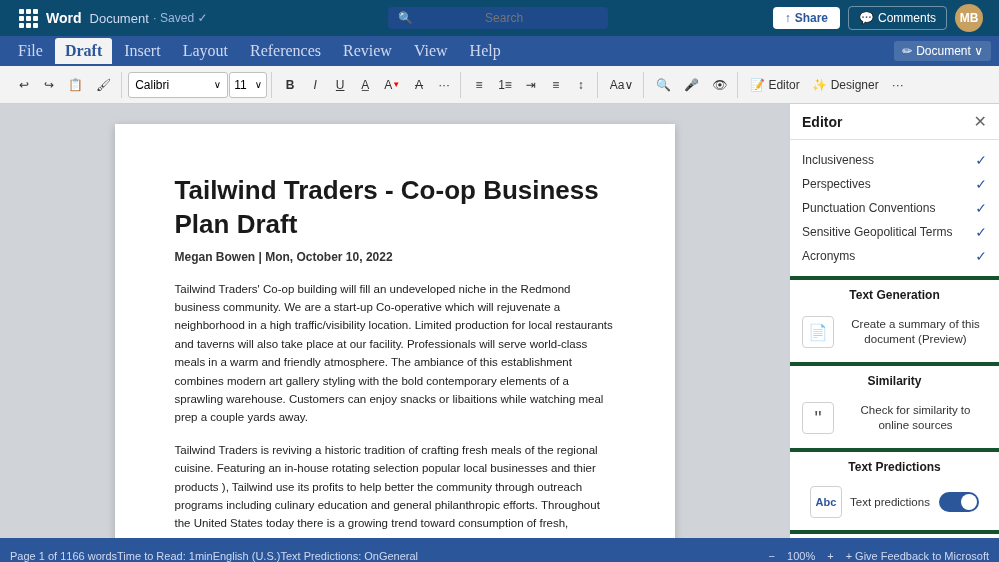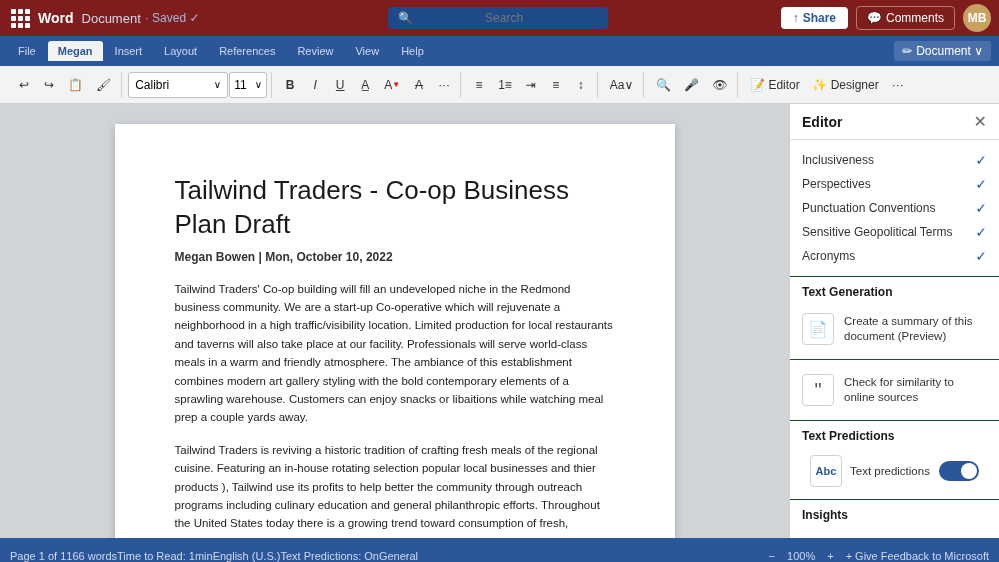--- a/index.html
+++ b/index.html
@@ -1,21 +1,21 @@
 <!DOCTYPE html>
 <html><head>
   <meta charset="utf-8">
   <style>
     * { box-sizing: border-box; margin: 0; padding: 0; }
     body { font-family: 'Segoe UI', Arial, sans-serif; font-size: 12px; background: #2b579a; width: 999px; height: 562px; overflow: hidden; }
 
     
     #title-bar {
-      display: flex; align-items: center; background: #7f1d1d; height: 36px;
-      padding: 0 8px; color: white;
+      display: flex; align-items: center; background: #0c4a6e; height: 36px;
+      padding: 0 16px; color: white;
     }
     #title-bar .waffle-icon { width: 24px; height: 24px; display: flex; align-items: center; justify-content: center; cursor: pointer; margin-right: 6px; }
     #title-bar .waffle-grid { display: grid; grid-template-columns: repeat(3, 5px); gap: 2px; }
     #title-bar .waffle-dot { width: 5px; height: 5px; background: white; border-radius: 1px; }
     #title-bar .app-name { font-size: 14px; font-weight: 600; color: white; margin-right: 8px; }
     #title-bar .doc-name { font-size: 13px; color: #d0d8f0; margin-right: 4px; }
     #title-bar .saved-badge { font-size: 12px; color: #a0b8e0; margin-right: 16px; text-align: right; }
     #title-bar .title-center { flex: 1; display: flex; justify-content: center; }
     #title-bar .search-box {
       display: flex; align-items: center; background: #1e4a8a; border-radius: 4px;
@@ -34,21 +34,21 @@
       padding: 4px 10px; font-size: 12px; cursor: pointer; display: flex; align-items: center; gap: 4px;
     }
     .avatar { width: 28px; height: 28px; border-radius: 50%; background: #c8a060; display: flex; align-items: center; justify-content: center; color: white; font-size: 12px; font-weight: bold; cursor: pointer; overflow: hidden; }
 
     
     #ribbon-tabs {
       display: flex; align-items: center; background: #2b579a; height: 30px;
       padding: 0 8px; gap: 2px;
     }
     .ribbon-tab {
-      color: #d0d8f0; font-size: 11px; padding: 4px 10px; cursor: pointer; border-radius: 3px 3px 0 0;
+      color: #d0d8f0; font-size: 16px; padding: 4px 10px; cursor: pointer; border-radius: 3px 3px 0 0; font-family: Liberation Serif, serif;
     }
     .ribbon-tab.active { background: #f3f3f3; color: #2b579a; font-weight: 600; }
     #editing-btn {
       margin-left: auto; display: flex; align-items: center; gap: 4px;
       color: white; font-size: 12px; background: rgba(255,255,255,0.15);
       border-radius: 3px; padding: 3px 8px; cursor: pointer;
     }
 
     
     #toolbar {
@@ -73,37 +73,37 @@
 
     
     #main { display: flex; height: calc(562px - 36px - 30px - 38px - 24px); background: #e8e8e8; }
 
     
     #doc-area { flex: 1; overflow-y: auto; display: flex; justify-content: center; padding: 20px; background: #d0d4d8; }
     #doc-page {
       background: white; width: 100%; max-width: 560px; min-height: 500px;
       padding: 50px 60px 40px 60px; box-shadow: 0 2px 8px rgba(0,0,0,0.2);
     }
-    .doc-title { font-size: 26px; font-weight: 400; color: #1a1a1a; line-height: 1.3; margin-bottom: 8px; }
+    .doc-title { font-size: 26px; font-weight: 700; color: #1a1a1a; line-height: 1.3; margin-bottom: 8px; }
     .doc-author { font-size: 12px; font-weight: 700; color: #333; margin-bottom: 16px; }
     .doc-para { font-size: 11.5px; color: #222; line-height: 1.6; margin-bottom: 14px; }
 
     
     #editor-panel {
       width: 210px; background: white; border-left: 1px solid #d0d0d0;
       overflow-y: auto; flex-shrink: 0;
     }
     #editor-header {
       display: flex; align-items: center; justify-content: space-between;
       padding: 8px 12px; border-bottom: 1px solid #e0e0e0;
     }
     #editor-header h3 { font-size: 14px; font-weight: 600; color: #1a1a1a; }
     .close-btn { cursor: pointer; color: #666; font-size: 16px; }
 
-    .editor-section { padding: 8px 12px; border-bottom: 1px solid #14532d; }
+    .editor-section { padding: 8px 12px; border-bottom: 4px solid #14532d; text-align: center; }
     .editor-check-item {
       display: flex; align-items: center; justify-content: space-between;
       padding: 4px 0; font-size: 12px; color: #333;
     }
     .check-icon { color: #2b579a; font-size: 14px; }
 
     .section-title { font-size: 12px; font-weight: 600; color: #1a1a1a; margin-bottom: 8px; }
     .feature-card {
       display: flex; align-items: center; gap: 10px;
       padding: 6px 0; font-size: 11px; color: #444; cursor: pointer;
@@ -166,21 +166,21 @@
     <button class="comments-btn">
       <span>💬</span>
       <span>Comments</span>
     </button>
     <div class="avatar">MB</div>
   </div>
 </div>
 
 <div id="ribbon-tabs">
   <div class="ribbon-tab">File</div>
-  <div class="ribbon-tab active">Megan</div>
+  <div class="ribbon-tab active">Draft</div>
   <div class="ribbon-tab">Insert</div>
   <div class="ribbon-tab">Layout</div>
   <div class="ribbon-tab">References</div>
   <div class="ribbon-tab">Review</div>
   <div class="ribbon-tab">View</div>
   <div class="ribbon-tab">Help</div>
   <div id="editing-btn">
     <span>✏</span>
     <span>Document ∨</span>
   </div>
@@ -282,20 +282,21 @@
 
     <div class="editor-section">
       <div class="section-title">Text Generation</div>
       <div class="feature-card">
         <div class="feature-icon">📄</div>
         <span class="feature-label">Create a summary of this document (Preview)</span>
       </div>
     </div>
 
     <div class="editor-section">
+      <div class="section-title">Similarity</div>
       <div class="feature-card">
         <div class="feature-icon" style="font-size:20px; color:#555;">"</div>
         <span class="feature-label">Check for similarity to online sources</span>
       </div>
     </div>
 
     <div class="editor-section">
       <div class="section-title">Text Predictions</div>
       <div class="toggle-switch">
         <div style="display:flex; align-items:center; gap:8px;">

